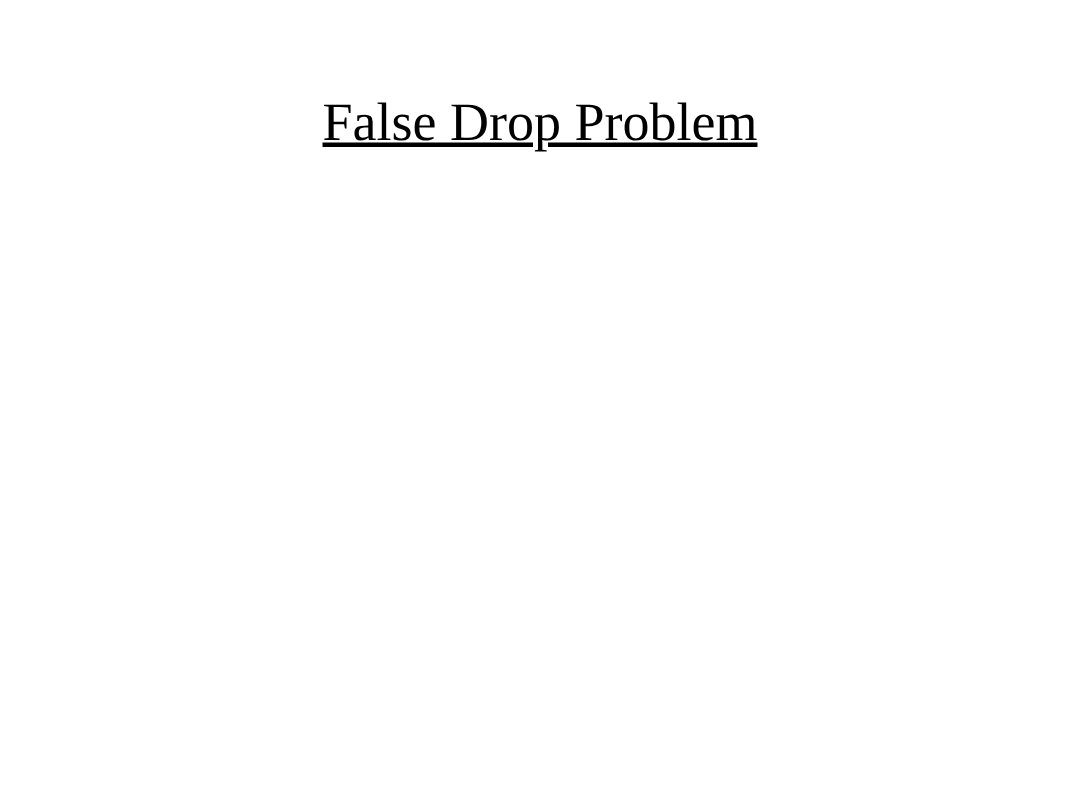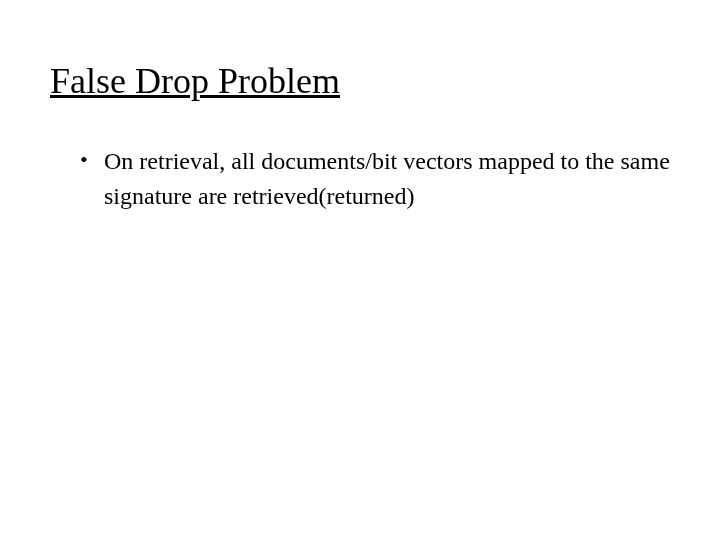--- a/index.html
+++ b/index.html
@@ -11,21 +11,21 @@
       color: #000000;
       overflow: hidden;
     }
     .slide {
       width: 100%;
       height: 100%;
       padding: 60px 50px 40px 50px;
     }
     .title {
       font-size: 36px;
-      text-align: left;
+      text-align: center;
       text-decoration: underline;
       margin-bottom: 42px;
       font-weight: normal;
     }
     .bullet-list {
       list-style: none;
       padding-left: 30px;
     }
     .bullet-list li {
       font-size: 24px;
@@ -47,15 +47,14 @@
       margin-top: 8px;
       line-height: 1.35;
     }
   </style>
 </head>
 <body>
 
 <div class="slide">
   <h1 class="title">False Drop Problem</h1>
   <ul class="bullet-list">
-    <li>On retrieval, all documents/bit vectors mapped to the same signature are retrieved(returned)</li>
   </ul>
 </div>
 
 </body></html>

